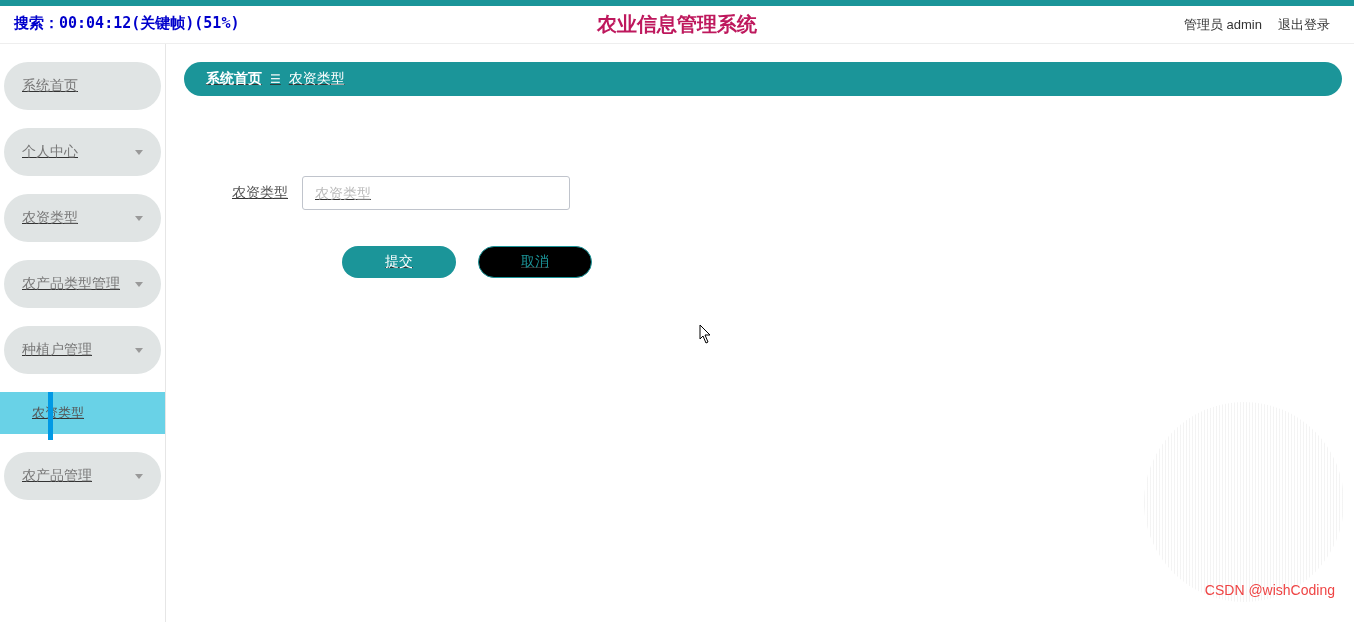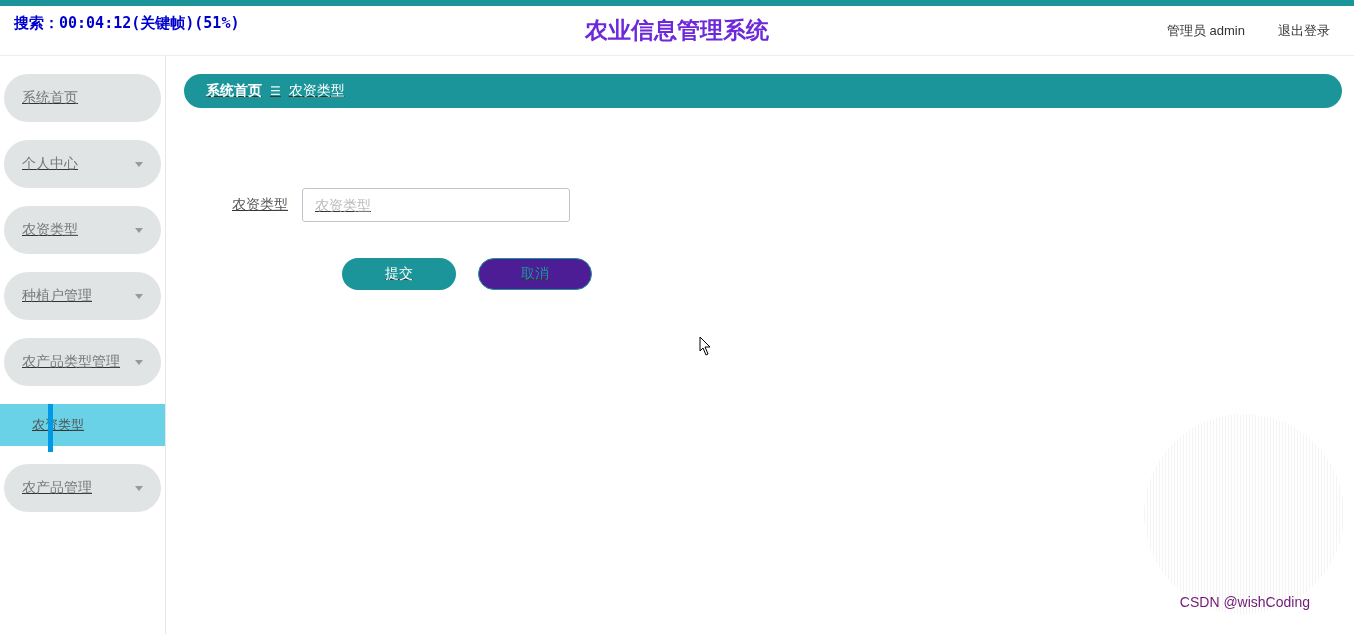--- a/index.html
+++ b/index.html
@@ -12,50 +12,50 @@
       height: 634px;
       overflow: hidden;
       position: relative;
     }
     .top-bar {
       height: 6px;
       background: #1b9599;
       width: 100%;
     }
     .header {
-      height: 50px;
+      height: 38px;
       background: #fff;
       border-bottom: 1px solid #eee;
       position: relative;
       display: flex;
       align-items: center;
     }
     .overlay-text {
       position: absolute;
       top: 8px;
       left: 14px;
       font-size: 15px;
       font-weight: bold;
       color: #0000cc;
       text-shadow: 1px 1px 0 #fff, -1px -1px 0 #fff, 1px -1px 0 #fff, -1px 1px 0 #fff;
       font-family: "SimSun", monospace;
     }
     .app-title {
       position: absolute;
       left: 50%;
       transform: translateX(-50%);
-      font-size: 23px;
+      font-size: 20px;
       font-weight: bold;
-      color: #6d28d9;
+      color: #be185d;
     }
     .header-right {
       position: absolute;
       right: 24px;
       display: flex;
-      gap: 33px;
+      gap: 16px;
       align-items: center;
       color: #333;
       font-size: 13px;
     }
     .header-right span { cursor: pointer; }
     .main {
       display: flex;
       height: calc(100% - 56px);
       text-decoration: underline;
     }
@@ -173,21 +173,21 @@
       cursor: pointer;
       display: flex;
       align-items: center;
       justify-content: center;
     }
     .btn-primary {
       background: #1b9599;
       color: #fff;
     }
     .btn-secondary {
-      background: #4c1d95;
+      background: #000000;
       color: #1b9599;
       border: 1px solid #1b9599;
     }
     .cursor-icon {
       position: absolute;
       left: 530px;
       top: 280px;
       font-size: 18px;
       color: #000;
       pointer-events: none;
@@ -198,23 +198,23 @@
       bottom: 20px;
       width: 200px;
       height: 200px;
       border-radius: 50%;
       background: repeating-linear-gradient(90deg, #e8e8e8 0 1px, transparent 1px 3px);
       opacity: 0.5;
       pointer-events: none;
     }
     .watermark-text {
       position: absolute;
-      right: 44px;
+      right: 19px;
       bottom: 24px;
-      color: #701a75;
+      color: #ef4444;
       font-size: 14px;
       pointer-events: none;
     }
   </style>
 </head>
 <body>
 
 <div class="top-bar"></div>
 
 <div class="header">
@@ -231,24 +231,24 @@
     <div class="menu-item">
       <span>系统首页</span>
     </div>
     <div class="menu-item expandable">
       <span>个人中心</span>
     </div>
     <div class="menu-item expandable">
       <span>农资类型</span>
     </div>
     <div class="menu-item expandable">
+      <span>农产品类型管理</span>
+    </div>
+    <div class="menu-item expandable">
       <span>种植户管理</span>
-    </div>
-    <div class="menu-item expandable">
-      <span>农产品类型管理</span>
     </div>
     <div class="submenu-item">
       <span>农资类型</span>
     </div>
     <div class="menu-item expandable">
       <span>农产品管理</span>
     </div>
   </div>
 
   <div class="content">

